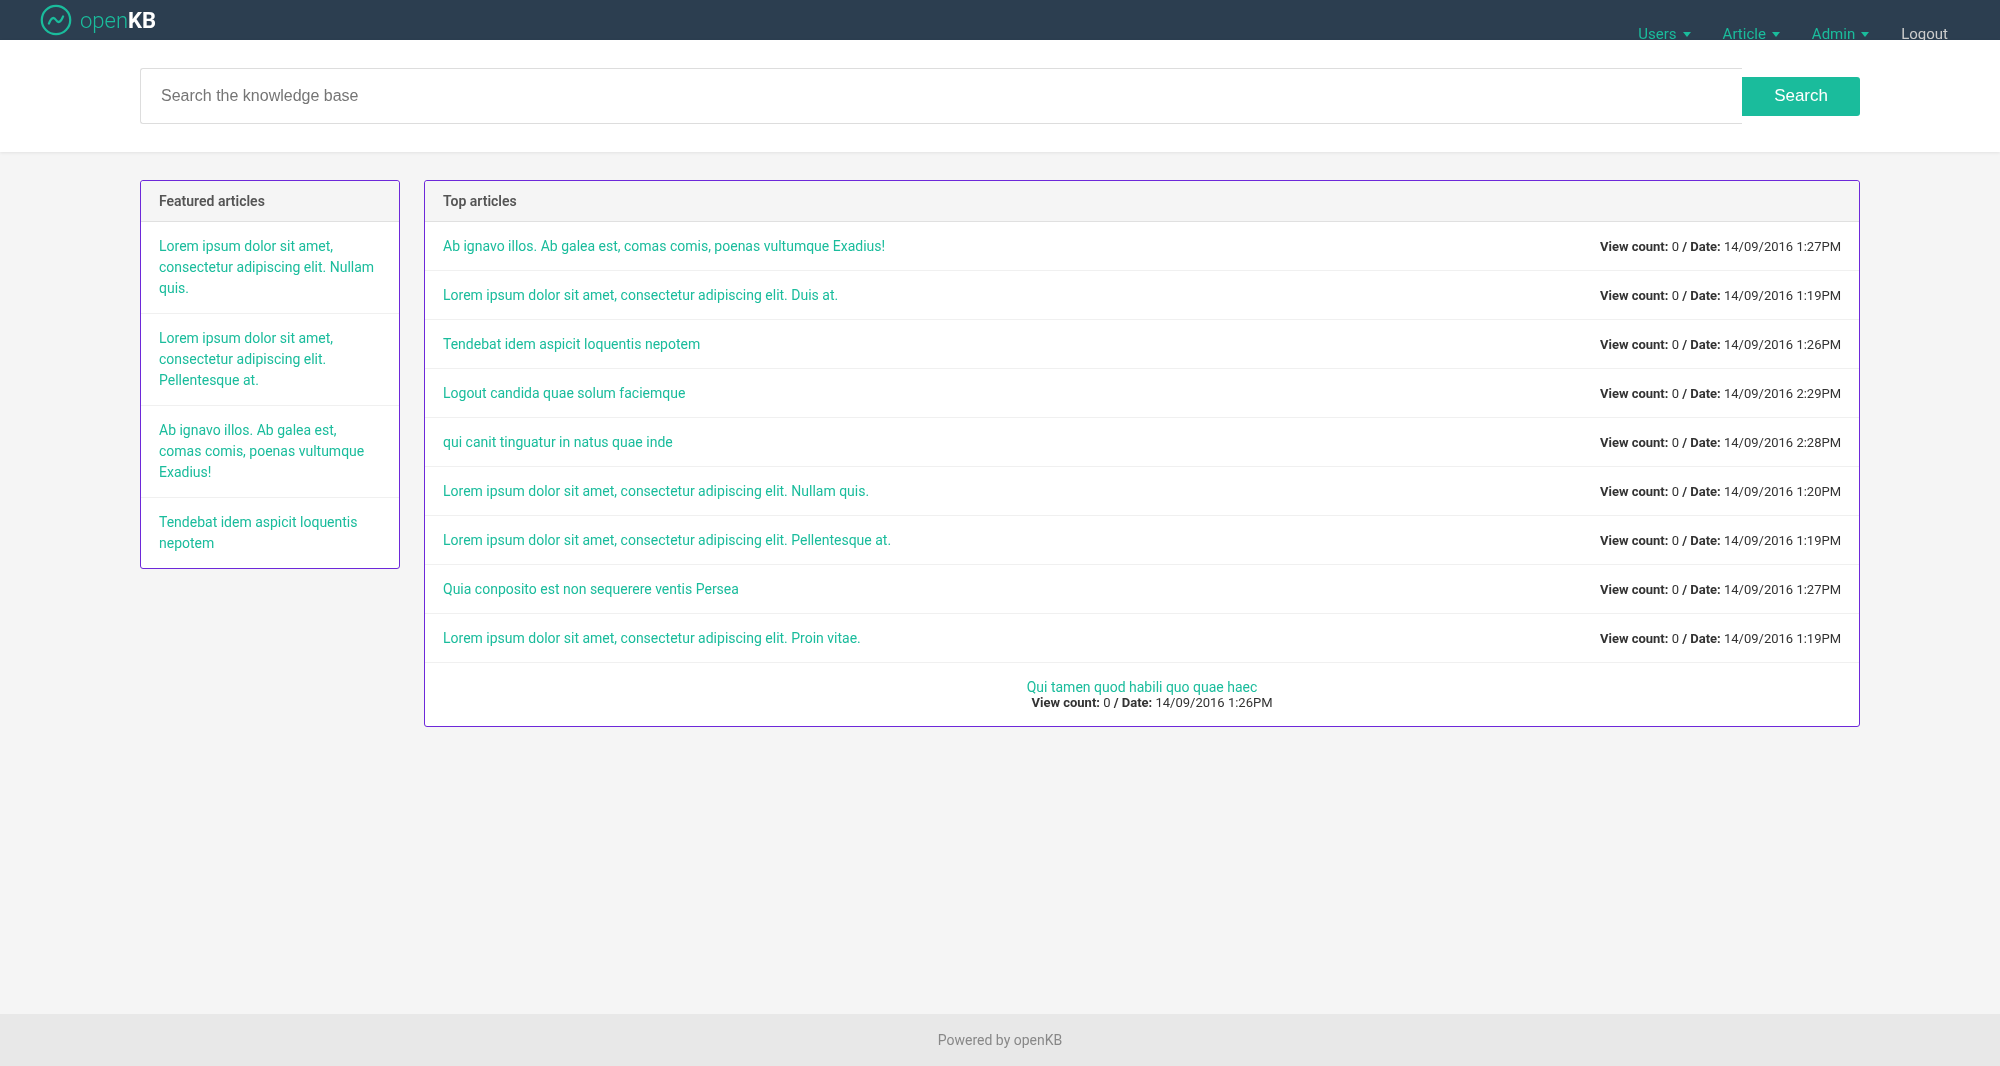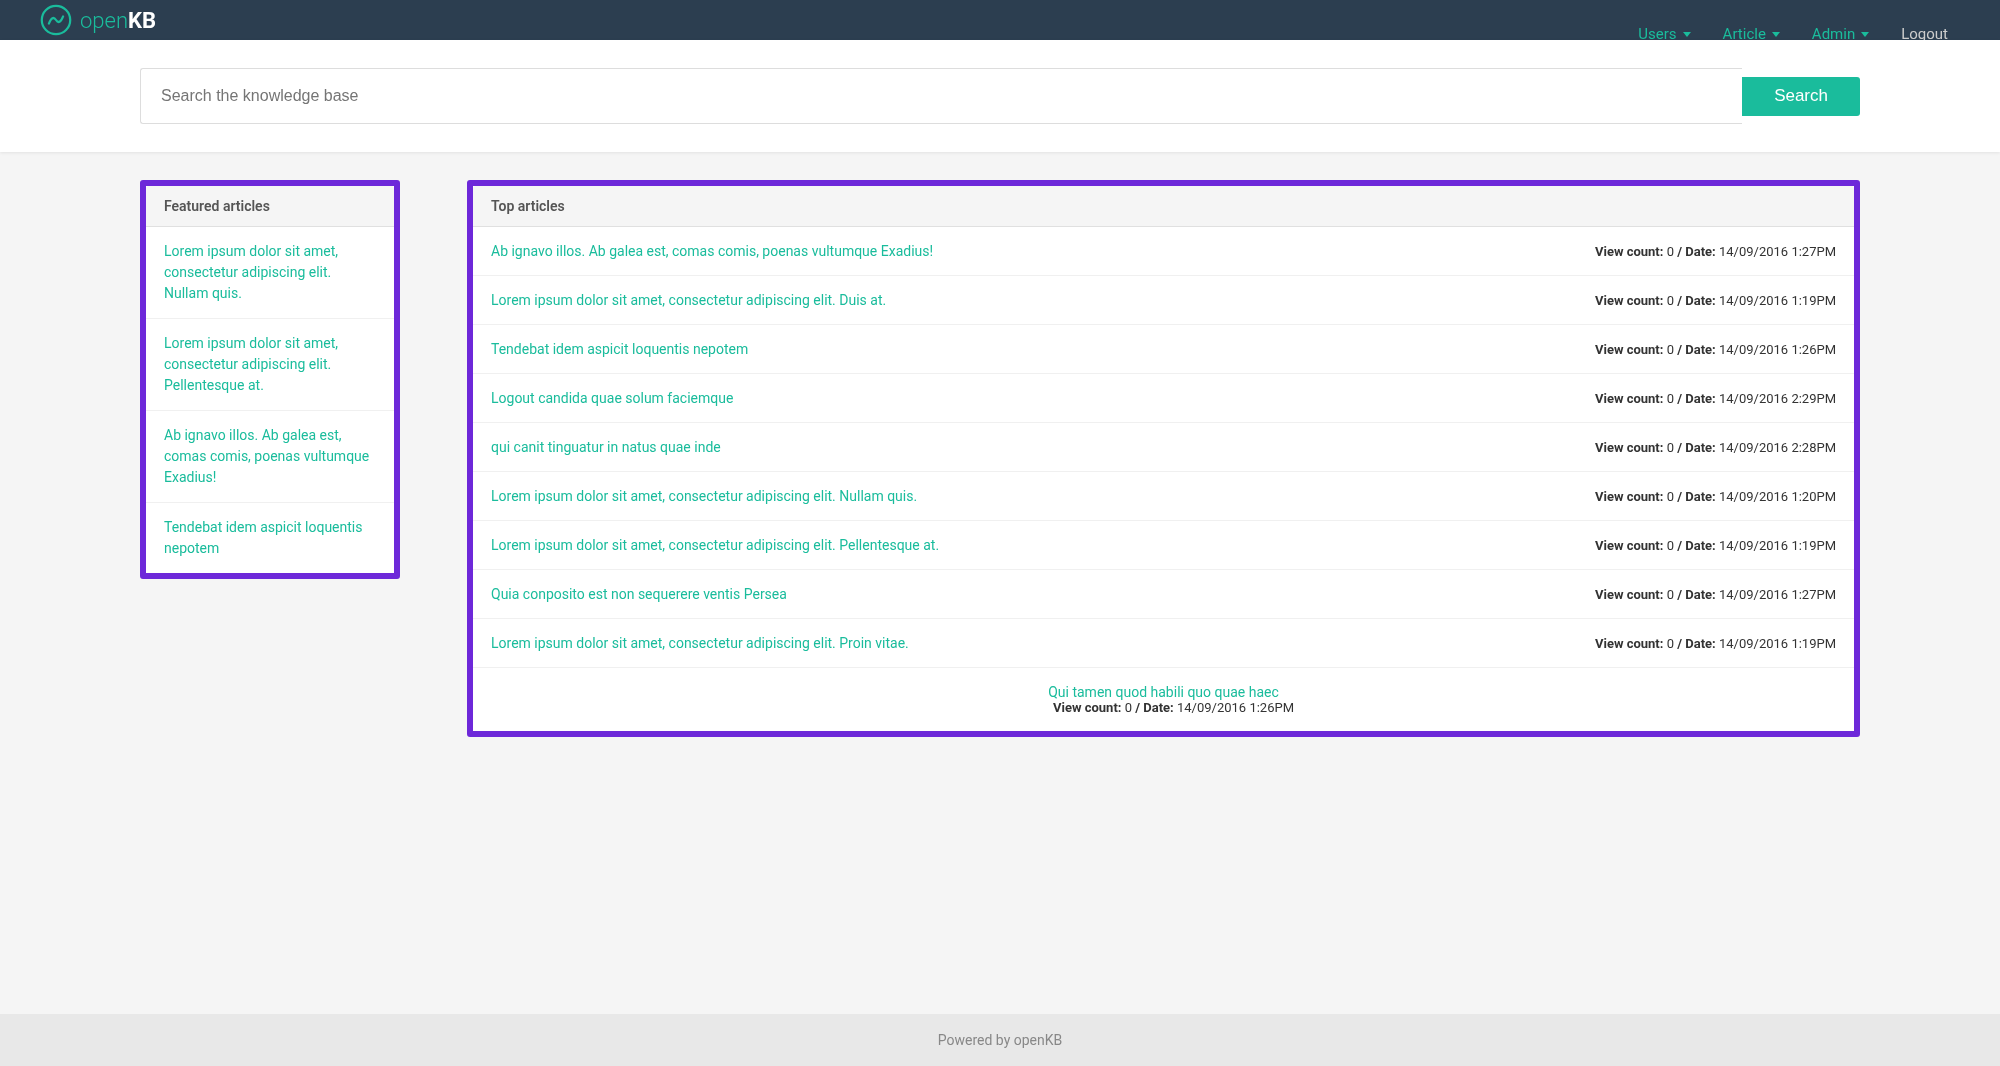--- a/index.html
+++ b/index.html
@@ -99,21 +99,21 @@
       flex: 1;
     }
 
     
     .featured-panel {
       width: 260px;
       flex-shrink: 0;
     }
     .panel {
       background: white;
-      border: 6px solid #6d28d9;
+      border: 1px solid #6d28d9;
       border-radius: 3px;
     }
     .panel-heading {
       background: #f5f5f5;
       border-bottom: 1px solid #e0e0e0;
       padding: 12px 18px;
       font-size: 14px;
       color: #555;
       font-weight: 600;
       border-radius: 3px 3px 0 0;
@@ -129,21 +129,20 @@
     .featured-item a {
       color: #1abc9c;
       text-decoration: none;
       font-size: 14px;
       line-height: 1.5;
     }
 
     
     .top-articles-panel {
       flex: 1;
-      margin-left: 43px;
     }
     .articles-list {
       list-style: none;
     }
     .article-item {
       display: flex;
       align-items: center;
       justify-content: space-between;
       padding: 16px 18px;
       border-bottom: 1px solid #f0f0f0;

